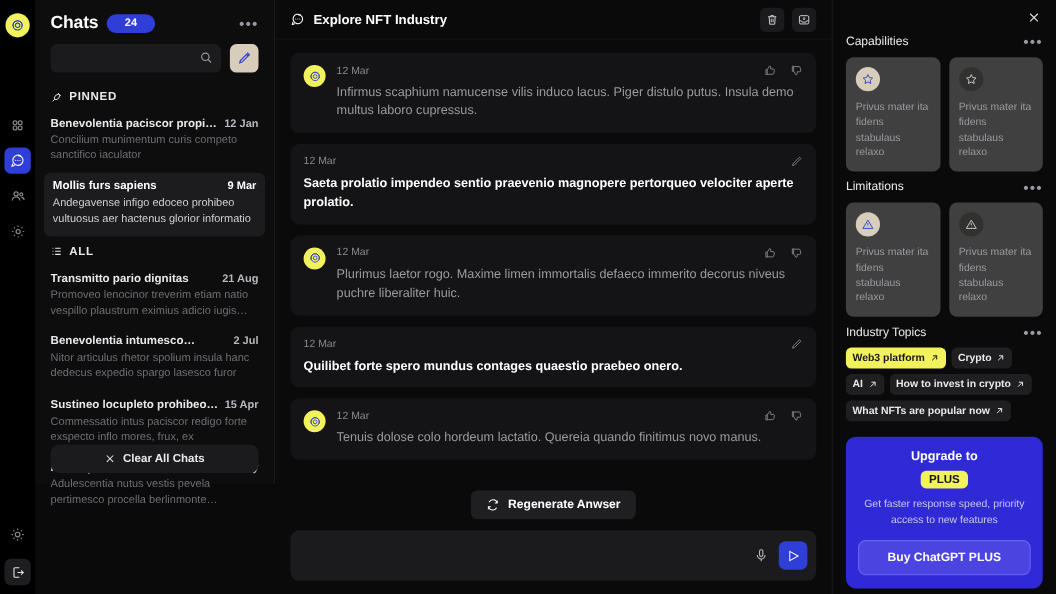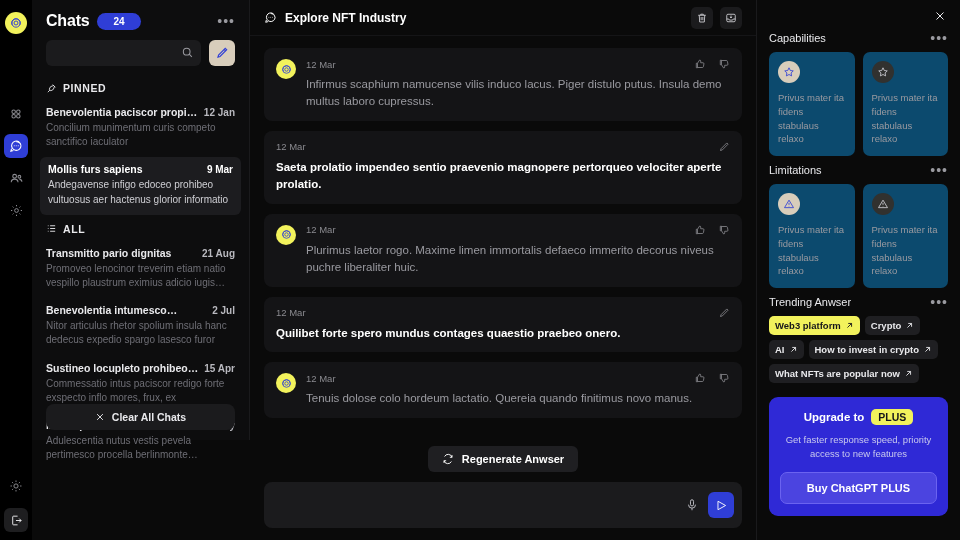--- a/index.html
+++ b/index.html
@@ -188,21 +188,21 @@
   }
   .close-row { display: flex; justify-content: flex-end; padding-top: 8px; }
   .close-btn { color: #e9e9ec; width: 16px; height: 16px; display: flex; align-items: center; justify-content: center; }
   .sec-head {
     display: flex; align-items: center;
     margin-top: 7px; margin-bottom: 7px;
   }
   .sec-title { font-size: 11px; color: #e9e9ec; font-weight: normal; }
   .cards { display: flex; gap: 8px; }
   .card {
-    flex: 1 1 0; background: #0c4a6e; border-radius: 7px;
+    flex: 1 1 0; background: #404040; border-radius: 7px;
     padding: 9px 9px 10px 9px; min-width: 0;
   }
   .card-ico {
     width: 22px; height: 22px; border-radius: 50%;
     background: #31312f; color: #cfcfd4;
     display: flex; align-items: center; justify-content: center;
     margin-bottom: 8px;
   }
   .card-ico.beige { background: #d8cdbb; color: #2f3ed6; }
   .card-text { font-size: 9.5px; color: #9a9aa0; line-height: 1.45; }
@@ -218,21 +218,21 @@
   .chip.hl { background: #f2f25c; color: #15151a; }
 
   .upgrade {
     margin-top: 14px;
     background: #2f29d6; border-radius: 9px;
     padding: 12px 11px;
     text-align: center;
   }
   .upg-title {
     font-size: 11.5px; font-weight: bold; color: #ffffff;
-    display: flex; align-items: center; justify-content: center; gap: 7px;
+    display: flex; align-items: center; justify-content: center; gap: 7px; flex-direction: column;
   }
   .plus-pill {
     background: #f2f25c; color: #15151a;
     font-size: 10.5px; font-weight: bold;
     border-radius: 5px; padding: 2px 7px;
   }
   .upg-sub { font-size: 9.5px; color: #c8c8ee; line-height: 1.45; margin-top: 8px; }
   .upg-btn {
     margin-top: 11px; width: 100%;
     background: #4b44e0; border: 1px solid #6b63f0; border-radius: 7px;
@@ -674,21 +674,21 @@
           <path d="M12 4.3 21 19.3H3z"></path>
             <path d="M12 9.6v4.1"></path>
             <circle cx="12" cy="16.4" r="0.75" fill="currentColor" stroke="none"></circle>
         </svg>
       </div>
       <div class="card-text">Privus mater ita fidens stabulaus relaxo</div>
     </div>
   </div>
 
   <div class="sec-head">
-    <span class="sec-title">Trending Anwser</span>
+    <span class="sec-title">Industry Topics</span>
     <span class="dots">•••</span>
   </div>
   <div class="chips">
     <span class="chip hl">
       <span>Web3 platform</span>
       <span>
         <svg width="9" height="9" viewBox="0 0 24 24" fill="none" stroke="currentColor" stroke-width="2.4">
             <path d="M6.5 17.5 17.5 6.5"></path>
             <path d="M8.6 6.5h8.9v8.9"></path>
           </svg>

